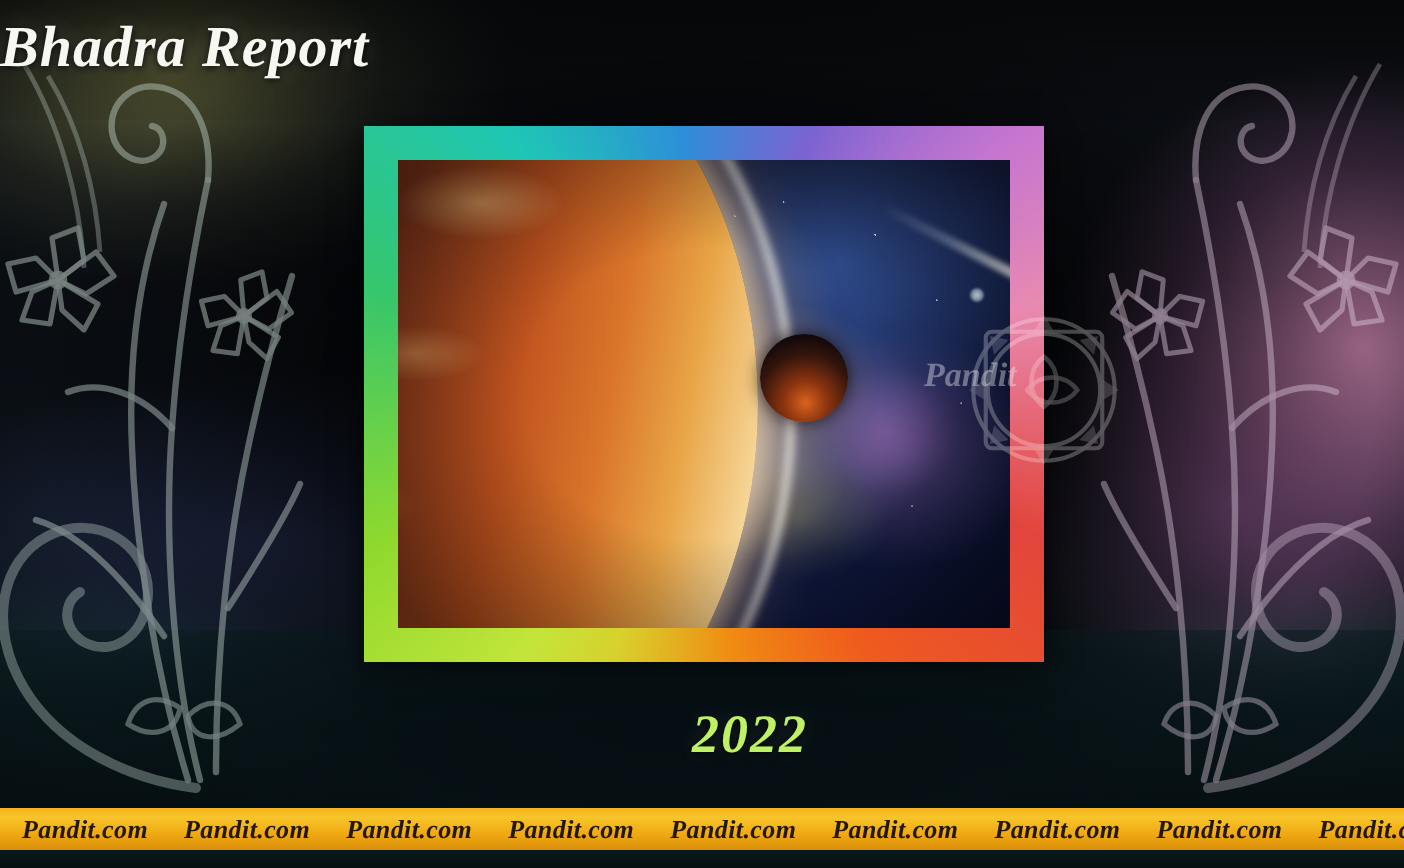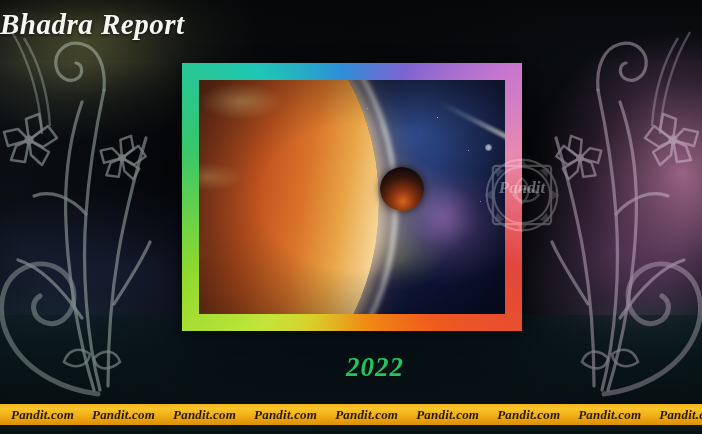--- a/index.html
+++ b/index.html
@@ -72,21 +72,21 @@
     font-weight: 700;
     letter-spacing: 0.5px;
     text-shadow: 0 1px 4px rgba(0,0,0,0.9), 0 0 12px rgba(255,255,255,0.18);
     z-index: 9;
   }
   .year {
     position: absolute;
     top: 352px;
     left: 0; right: 0;
     text-align: center;
-    color: #22c55e;
+    color: #bef264;
     font-size: 27px;
     font-style: italic;
     font-weight: 700;
     letter-spacing: 1px;
     text-shadow: 0 1px 4px rgba(0,0,0,0.9), 0 0 10px rgba(255,255,255,0.15);
     z-index: 9;
     margin-left: 48px;
   }
 
   
@@ -227,21 +227,20 @@
     width: 104px; height: 104px;
     opacity: 0.30;
     z-index: 8;
     pointer-events: none;
   }
   .gear-watermark svg { width: 100%; height: 100%; display: block; }
   .wm-word {
     position: absolute;
     left: 462px; top: 178px;
     width: 120px;
-    text-align: center;
     color: rgba(240,240,240,0.40);
     font-size: 17px;
     font-style: italic;
     font-weight: 700;
     z-index: 8;
     pointer-events: none;
   }
 
   
   .strip {

